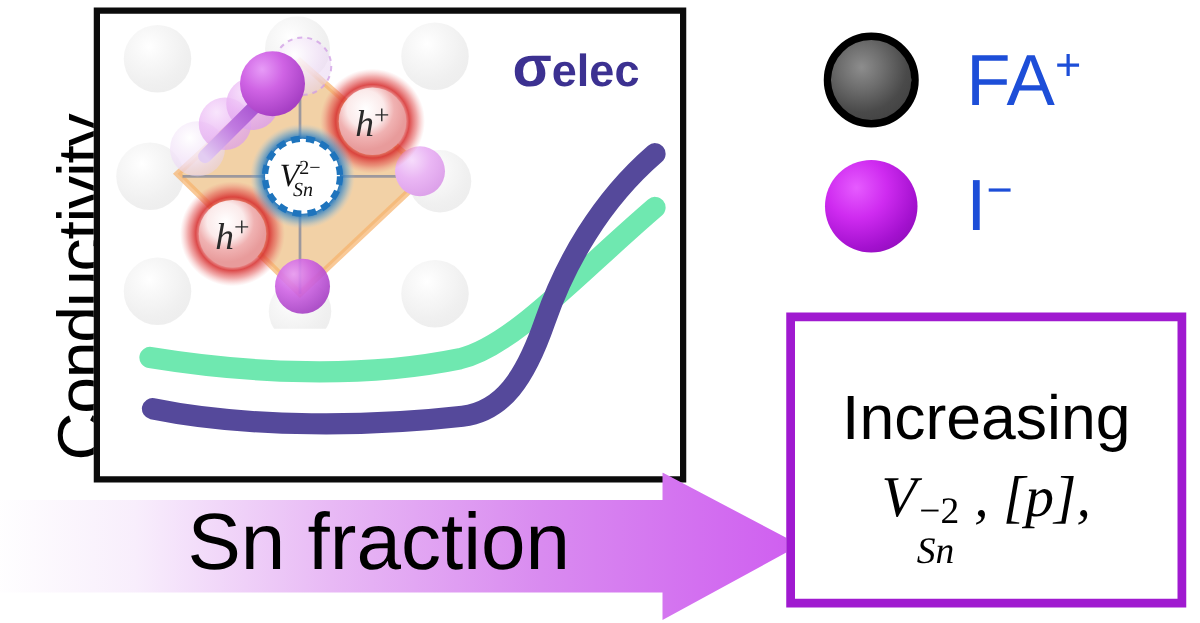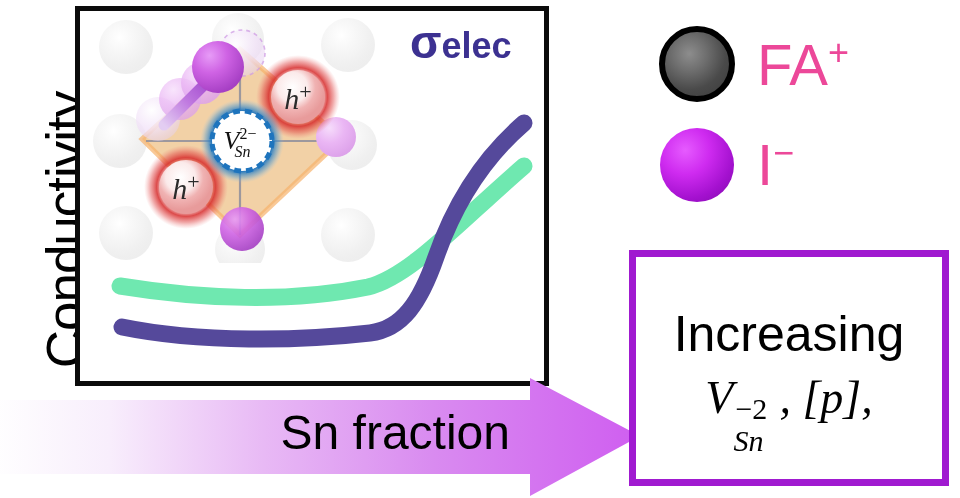--- a/index.html
+++ b/index.html
@@ -22,41 +22,41 @@
 
   
   #lattice{position:absolute;left:10px;top:2px;width:300px;height:250px;}
   #lattice svg{display:block;}
 
   
   #curves{position:absolute;left:0;top:0;width:464px;height:370px;}
 
   
   .sigma-label{position:absolute;white-space:nowrap;font-weight:bold;
-    font-family:"Liberation Sans",sans-serif;}
+    font-family:"Liberation Sans",sans-serif;margin-top:11px;}
   #sigma-elec-label{left:330px;top:8px;color:#3c3191;}
   #sigma-ion-label{left:345px;top:250px;color:#13a34f;}
   .sig-main{font-size:46px;line-height:46px;}
   .sig-sub{font-size:36px;line-height:36px;}
 
   
   #sn-arrow{position:absolute;left:-8px;top:378px;width:648px;height:118px;}
   #sn-arrow-label{
     position:absolute;left:150px;top:398px;width:360px;height:70px;
-    font-size:48px;line-height:70px;color:#000;text-align:right;
+    font-size:64px;line-height:70px;color:#000;text-align:left;
     white-space:nowrap;font-family:"Liberation Sans",sans-serif;
   }
 
   
   #legend{position:absolute;left:655px;top:18px;width:300px;height:195px;}
   .legend-row{position:absolute;left:0;display:flex;align-items:center;}
   #legend-row-fa{top:4px;}
   #legend-row-i{top:104px;}
   .legend-swatch{width:86px;height:86px;position:relative;flex:0 0 auto;}
-  .legend-text{margin-left:16px;font-size:58px;line-height:58px;color:#ec4899;
+  .legend-text{margin-left:32px;font-size:58px;line-height:58px;color:#1d4ed8;
     white-space:nowrap;font-family:"Liberation Sans",sans-serif;}
   .legend-text sup{font-size:36px;vertical-align:super;line-height:0;}
 
   .sphere-fa{
     width:76px;height:76px;border-radius:50%;
     background:
       radial-gradient(circle at 38% 34%, #8d8d8d 0%, #6e6e6e 30%, #4a4a4a 62%, #3a3a3a 100%);
     border:6px solid #000;box-sizing:border-box;margin-top:4px;margin-left:4px;
   }
   .sphere-i{

